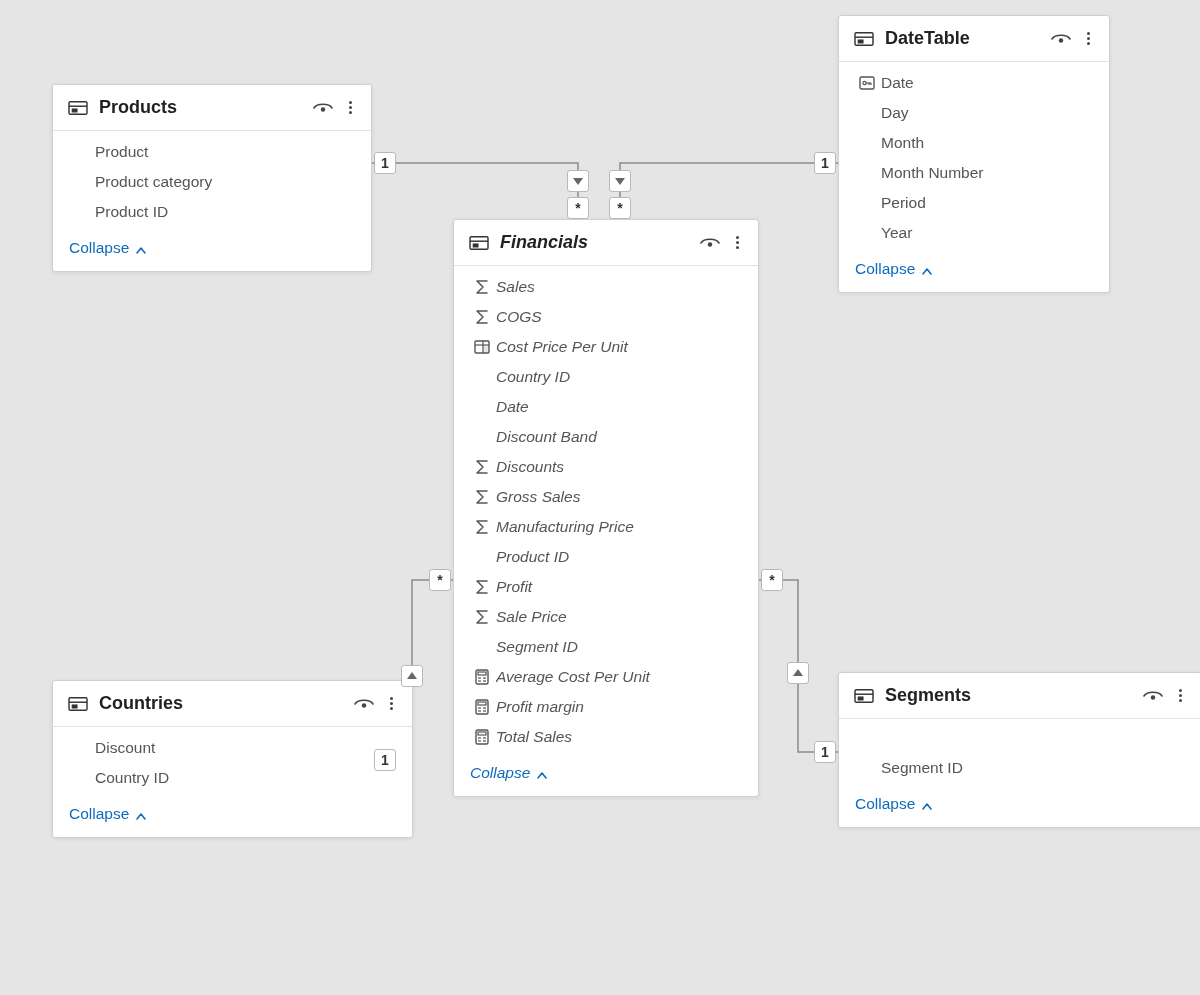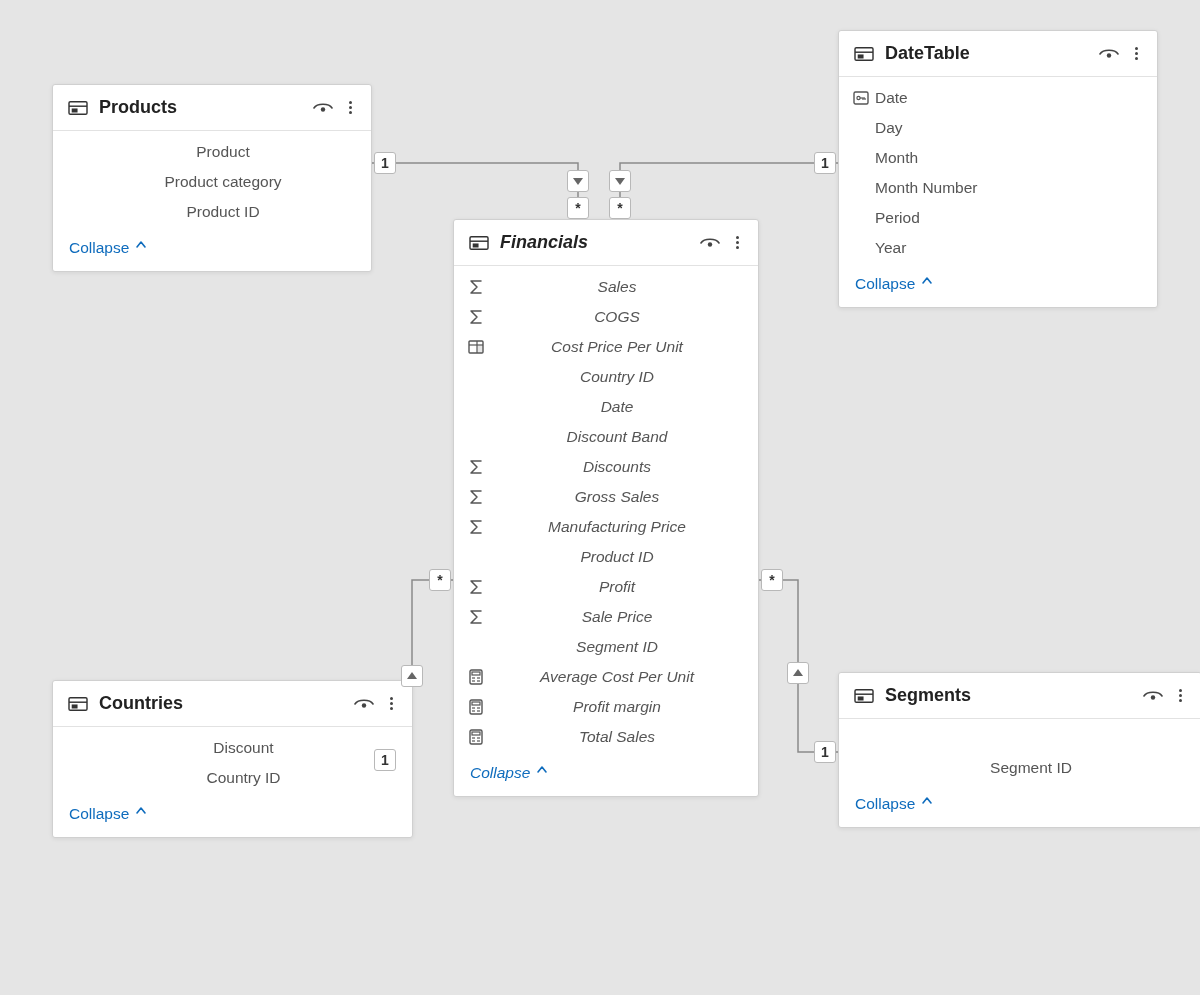--- a/index.html
+++ b/index.html
@@ -26,32 +26,32 @@
   .card-header .tbl-icon { width:22px; height:18px; flex:0 0 auto; margin-right:10px; }
   .card-header .title {
     font-weight:600; font-size:18px; color:#222; flex:1 1 auto;
     white-space:nowrap; overflow:hidden; text-overflow:ellipsis;
   }
   .card-header .eye-icon { width:20px; height:14px; margin-right:10px; color:#444; }
   .card-header .more { width:14px; text-align:center; color:#444; font-size:16px; letter-spacing:0; line-height:14px; cursor:pointer; }
   .more .dot { display:block; width:3px; height:3px; border-radius:50%; background:#444; margin:2px auto; }
 
   .field-list { padding:6px 0 2px 0; max-height:250px; overflow-y:auto; }
-  .field-list.noscroll { max-height:none; overflow:visible;text-align:center; }
+  .field-list.noscroll { max-height:none; overflow:visible; }
   .field-row {
     display:flex; align-items:center;
-    padding:6px 14px 6px 14px; font-size:15.5px; color:#555;
+    padding:6px 14px 6px 20px; font-size:15.5px; color:#555;
   }
   .field-row .fld-icon { width:22px; flex:0 0 22px; height:16px; display:flex; align-items:center; justify-content:flex-start; }
   .field-row .fld-icon svg { width:16px; height:16px; }
   .field-row .fld-label { flex:1 1 auto; white-space:nowrap; overflow:hidden; text-overflow:ellipsis; }
 
   .collapse-row {
     padding:10px 8px 14px 16px; font-size:15.5px; color:#0f6cbd; cursor:pointer;
-    display:flex; align-items:flex-start; gap:6px;
+    display:flex; align-items:flex-end; gap:6px;
   }
   .collapse-row .chev { width:12px; height:12px; }
 
   
   .field-list::-webkit-scrollbar { width:6px; }
   .field-list::-webkit-scrollbar-thumb { background:#c8c8c8; border-radius:3px; }
   .field-list::-webkit-scrollbar-track { background:transparent; }
 
   
   .rel-badge {
@@ -65,21 +65,21 @@
   .rel-arrow {
     position:absolute; width:22px; height:22px;
     background:#fff; border:1px solid #b8b8b8; border-radius:3px;
     display:flex; align-items:center; justify-content:center; z-index:5;
   }
   .rel-arrow svg { width:12px; height:12px; }
 
   
   #card-products  { left:52px;  top:84px;  width:320px; }
   #card-financials{ left:453px; top:219px; width:306px;font-style:italic; }
-  #card-datetable { left:838px; top:30px;  width:320px; }
+  #card-datetable { left:838px; top:15px;  width:272px; }
   #card-countries { left:52px;  top:680px; width:361px; }
   #card-segments  { left:838px; top:672px; width:364px; }
 </style>
 </head>
 <body>
 
 <div class="canvas">
 
   <svg class="conn">
 

